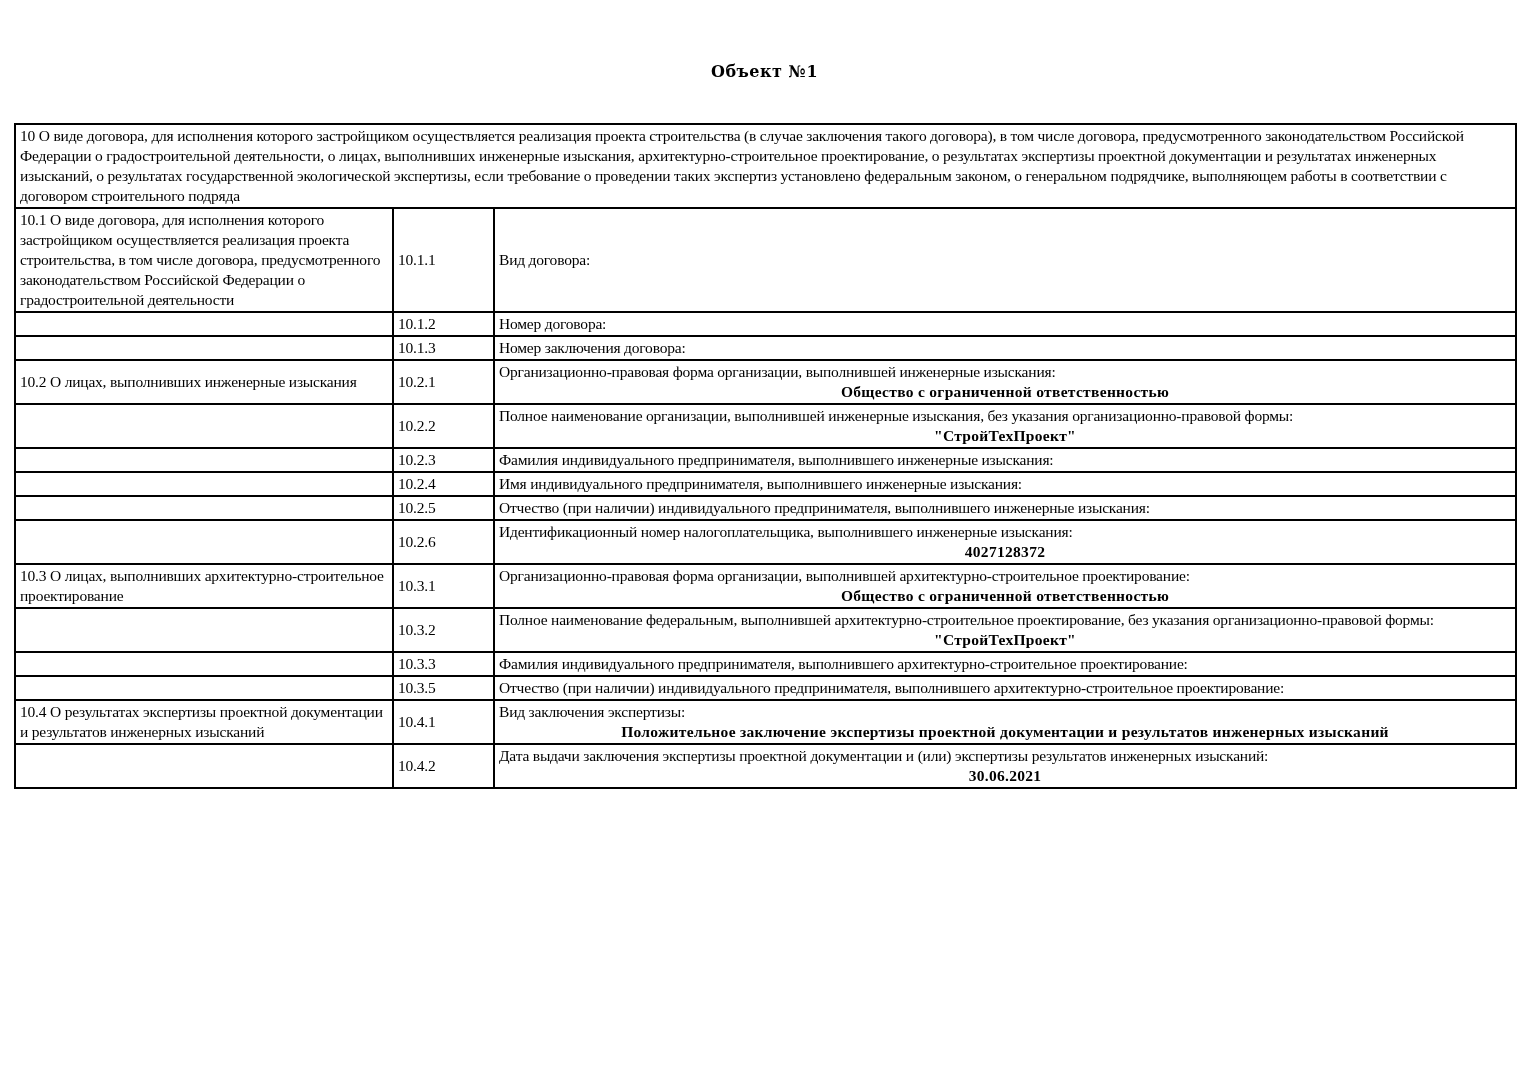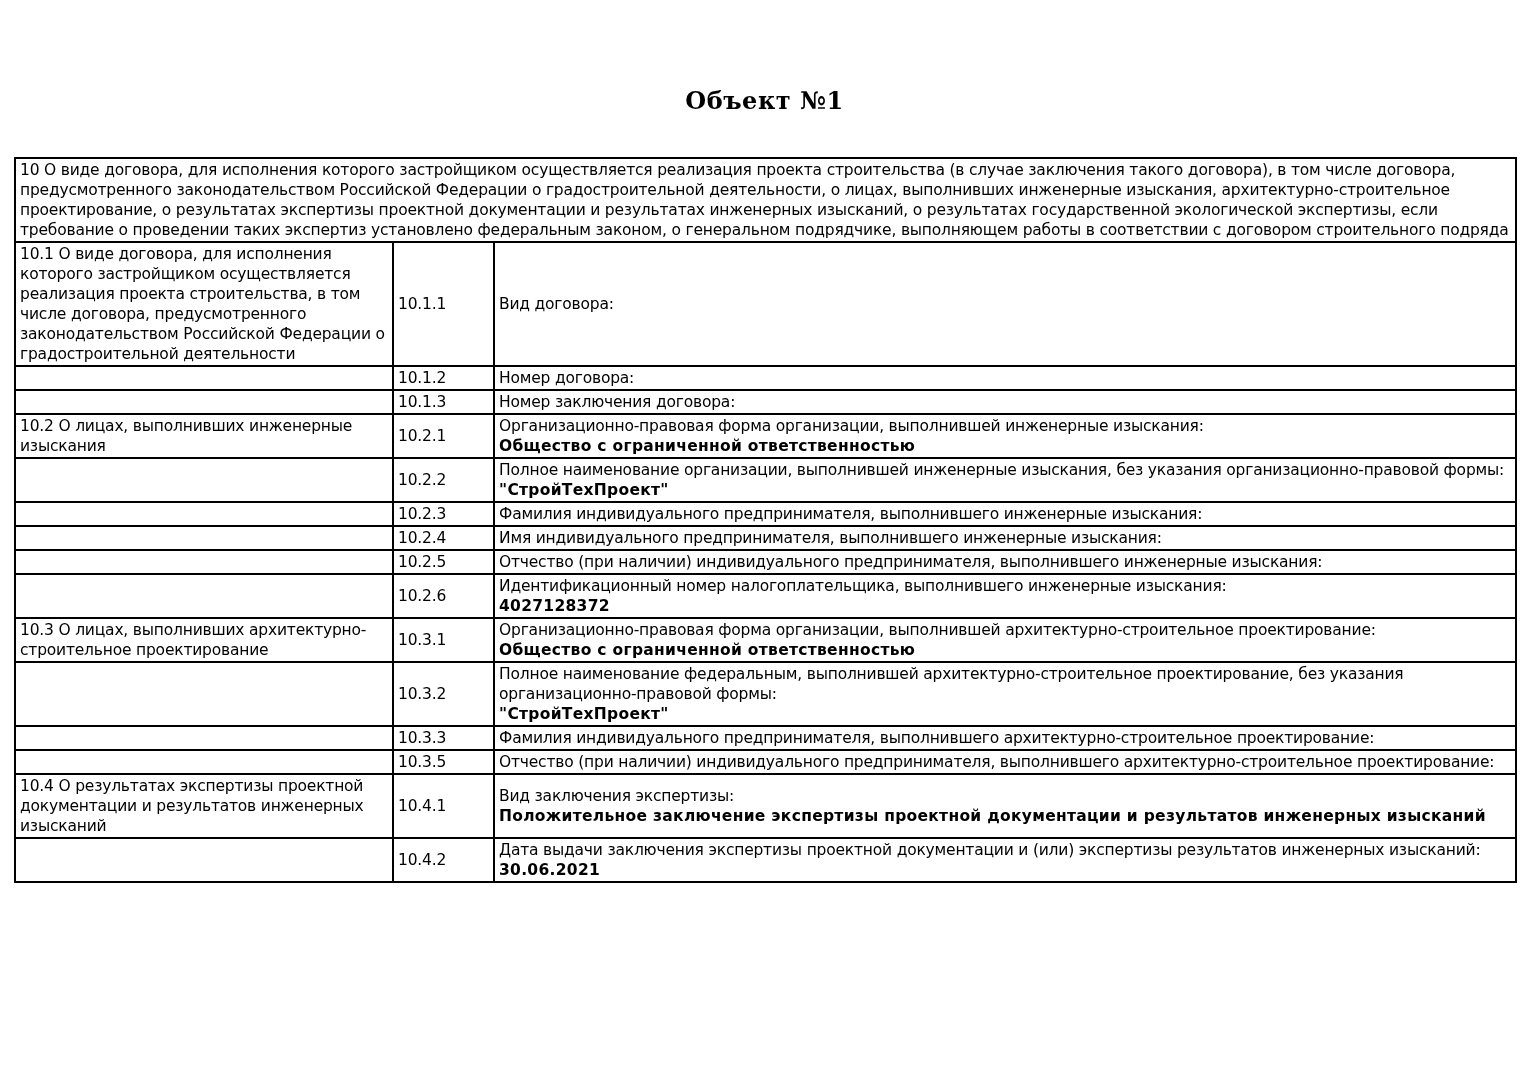--- a/index.html
+++ b/index.html
@@ -11,32 +11,33 @@
   }
   .page {
     position: relative;
     width: 1529px;
     height: 1080px;
     background: #ffffff;
     overflow: hidden;
   }
   .title {
     margin: 0;
-    padding-top: 86px;
+    padding-top: 62px;
     text-align: center;
     font-family: "DejaVu Serif", "Liberation Serif", serif;
-    font-size: 24px;
+    font-size: 16px;
     font-weight: bold;
     letter-spacing: 0.5px;
   }
   table.doc-table {
     border-collapse: collapse;
     table-layout: fixed;
     width: 1501px;
     margin: 42px 14px 0 14px;
+    font-family: Liberation Serif, serif;
   }
   table.doc-table td {
     border: 2px solid #000000;
     padding: 1px 4px;
     vertical-align: middle;
     font-size: 15.5px;
     line-height: 20px;
     letter-spacing: -0.2px;
     word-wrap: break-word;
   }
@@ -48,20 +49,21 @@
   }
   td.code-cell {
     vertical-align: middle;
   }
   td.content-cell {
     vertical-align: middle;
   }
   .field-value {
     font-weight: bold;
     letter-spacing: 0.3px;
+    text-align: center;
   }
   col.c1 { width: 378px; }
   col.c2 { width: 101px; }
   col.c3 { width: 1022px; }
 </style>
 </head>
 <body>
 
 <div class="page">
   <h1 class="title">Объект №1</h1>

